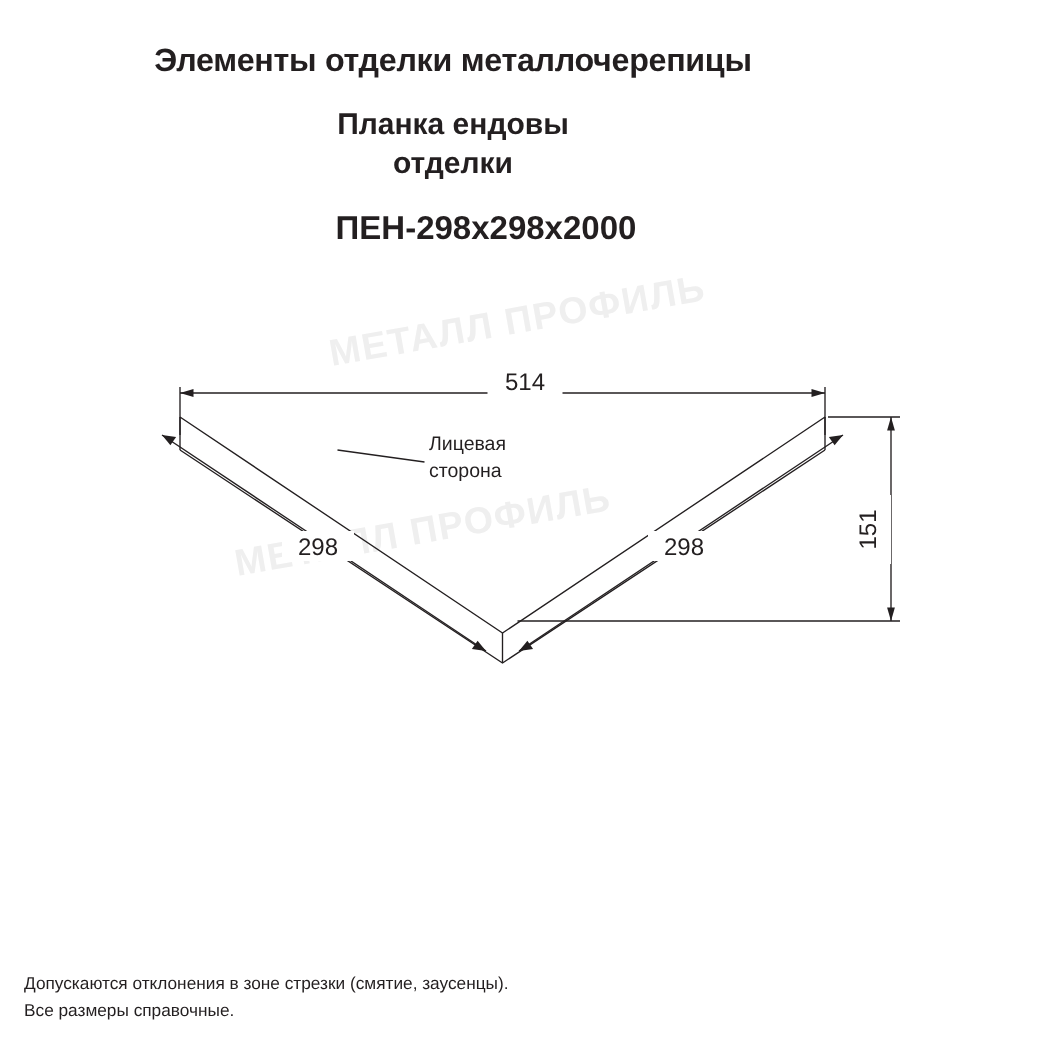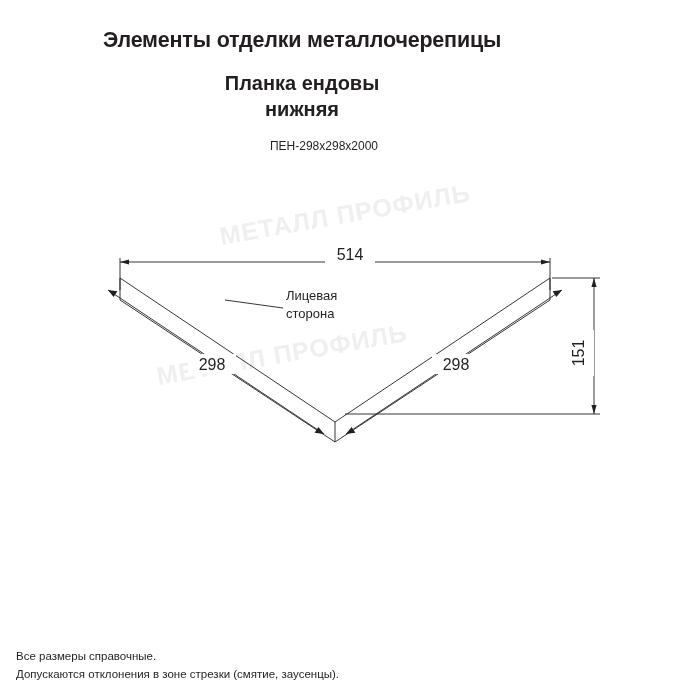--- a/index.html
+++ b/index.html
@@ -33,22 +33,22 @@
     margin-top: 28px;
     letter-spacing: -0.2px;
   }
   .sub-title {
     font-size: 20px;
     font-weight: bold;
     margin-top: 17px;
     line-height: 1.32;
   }
   .code-title {
-    font-size: 12px;
-    font-weight: normal;
+    font-size: 22px;
+    font-weight: bold;
     margin-top: 16px;
     padding-left: 44px;
   }
   .drawing {
     position: absolute;
     top: 190px;
     left: 0;
     width: 584px;
     height: 330px;
   }
@@ -96,21 +96,21 @@
 
 <div class="page">
 
   <div class="wm wm1">МЕТАЛЛ ПРОФИЛЬ</div>
   <div class="wm wm2">МЕТАЛЛ ПРОФИЛЬ</div>
 
   <div class="title-block">
     <div class="main-title">Элементы отделки металлочерепицы</div>
     <div class="sub-title">
       <span>Планка ендовы</span><br>
-      <span>нижняя</span>
+      <span>отделки</span>
     </div>
     <div class="code-title">ПЕН-298х298х2000</div>
   </div>
 
   <div class="drawing">
     <svg width="700" height="330" viewBox="0 0 700 330">
 
       <g stroke="#231f20" stroke-width="0.9" fill="none">
         <line x1="120" y1="68" x2="120" y2="100"></line>
         <line x1="550" y1="68" x2="550" y2="100"></line>
@@ -162,17 +162,17 @@
         <path d="M594 88 L591.4 97 L596.6 97 Z" fill="#231f20" stroke="none"></path>
         <path d="M594 224 L591.4 215 L596.6 215 Z" fill="#231f20" stroke="none"></path>
       </g>
       <rect x="574" y="140" width="20" height="46" fill="#ffffff" stroke="none"></rect>
       <text x="584" y="163" text-anchor="middle" font-size="16" transform="rotate(-90 584 163)">151</text>
 
     </svg>
   </div>
 
   <div class="footer">
+    <div>Допускаются отклонения в зоне стрезки (смятие, заусенцы).</div>
     <div>Все размеры справочные.</div>
-    <div>Допускаются отклонения в зоне стрезки (смятие, заусенцы).</div>
   </div>
 
 </div>
 
 </body></html>

